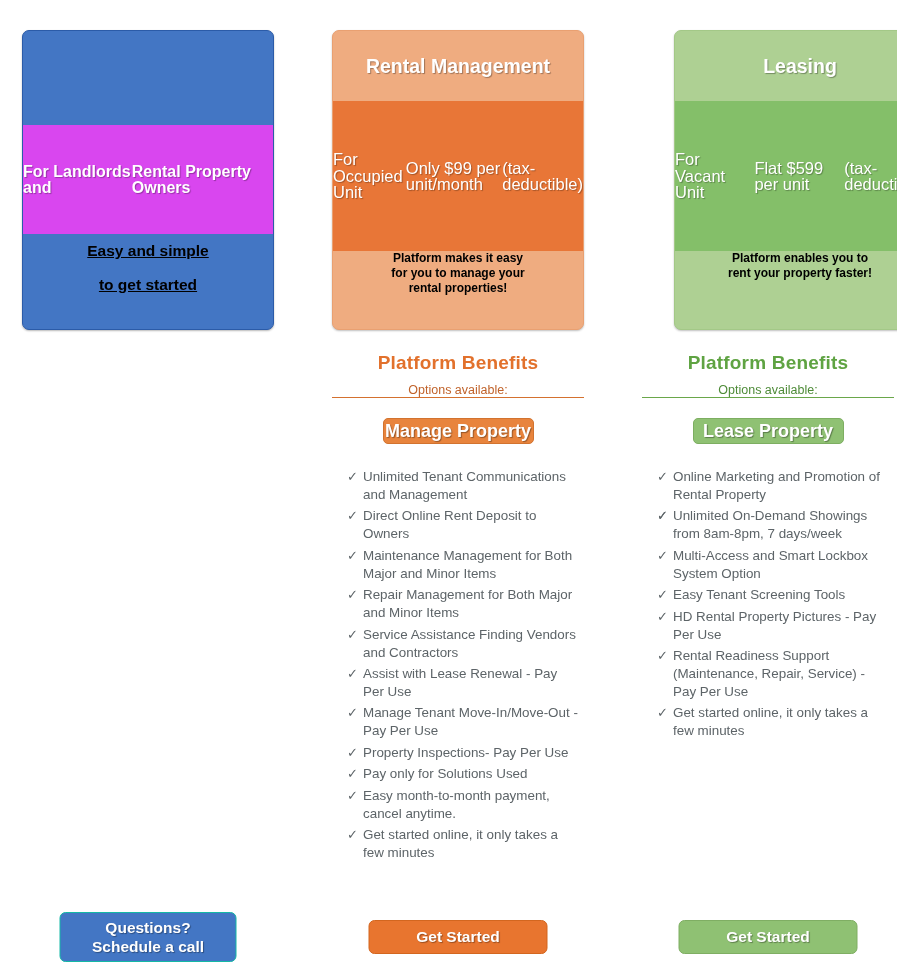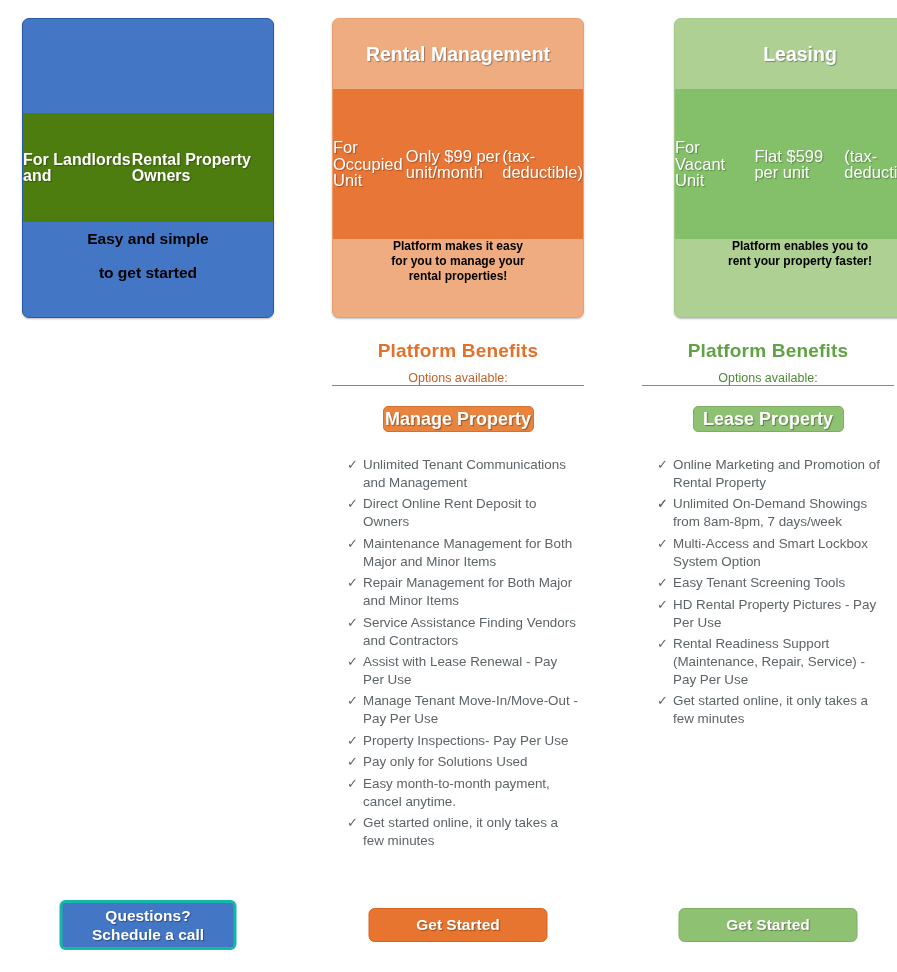--- a/index.html
+++ b/index.html
@@ -10,21 +10,21 @@
     font-family: "Liberation Sans", sans-serif;
   }
   .page {
     position: relative;
     width: 897px;
     height: 972px;
     overflow: hidden;
   }
 
   
-  .col { position: absolute; top: 0; width: 252px; height: 777px; }
+  .col { position: absolute; top: 12px; width: 252px; height: 777px; }
   .col-blue   { left: 22px; }
   .col-orange { left: 332px; }
   .col-green  { left: 642px; }
 
   
   .card {
     position: absolute;
     top: 18px;
     left: 0;
     width: 252px;
@@ -61,21 +61,21 @@
   }
   .card-blue .card-head { height: 94px; }
 
   .card-mid {
     display: flex;
     align-items: center;
     justify-content: center;
   }
   .card-orange .card-mid { background: #e87637; height: 150px; }
   .card-green  .card-mid { background: #84bf69; height: 150px; }
-  .card-blue   .card-mid { background: #4d7c0f; height: 109px; }
+  .card-blue   .card-mid { background: #d946ef; height: 109px; }
 
   .card-mid .line {
     font-size: 16.5px;
     color: #ffffff;
     line-height: 1;
     padding: 7px 0;
     text-shadow: 1px 1px 1px rgba(0,0,0,.3);
   }
   .card-blue .card-mid .line {
     font-weight: bold;
@@ -93,21 +93,21 @@
     color: #000000;
     font-weight: bold;
     font-size: 12px;
     line-height: 1.27;
     padding: 0 8px;
   }
   .card-blue .card-foot {
     font-size: 15.5px;
     line-height: 1;
   }
-  .card-blue .card-foot .line { padding: 9px 0; }
+  .card-blue .card-foot .line { padding: 9px 0; text-decoration: underline; }
 
   
   .benefits { position: absolute; top: 340px; left: 0; width: 252px; }
   .benefits-title {
     text-align: center;
     font-size: 19px;
     font-weight: bold;
     letter-spacing: .2px;
   }
   .col-orange .benefits-title { color: #e2712c; }
@@ -181,21 +181,21 @@
     display: flex;
     flex-direction: column;
     align-items: center;
     justify-content: center;
   }
   .cta-blue {
     top: 900px;
     width: 177px;
     height: 50px;
     background: #4376c4;
-    border: 3px solid #14b8a6;
+    border: 1px solid #14b8a6;
     font-size: 15.5px;
     line-height: 1.24;
   }
   .cta-orange {
     top: 908px;
     width: 179px;
     height: 34px;
     background: #e8752f;
     border: 1px solid #d3661f;
     font-size: 15.5px;

